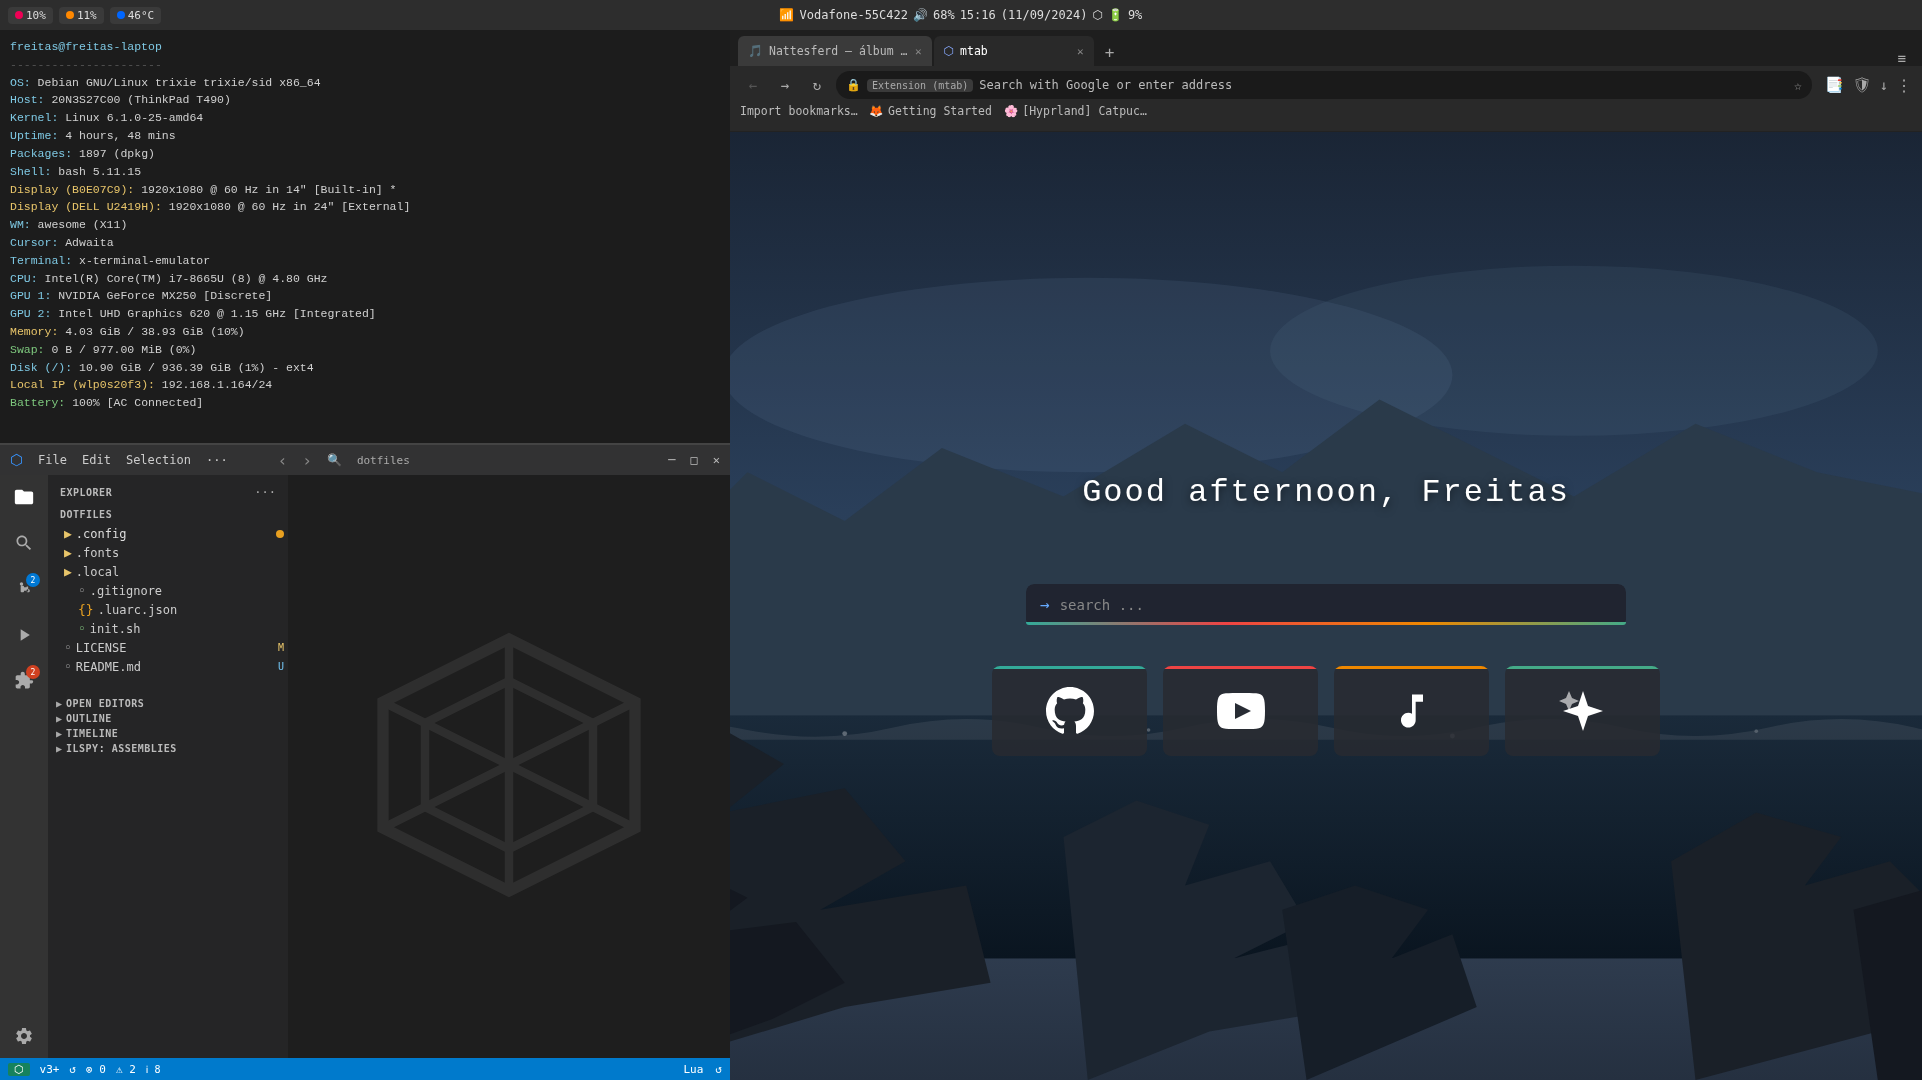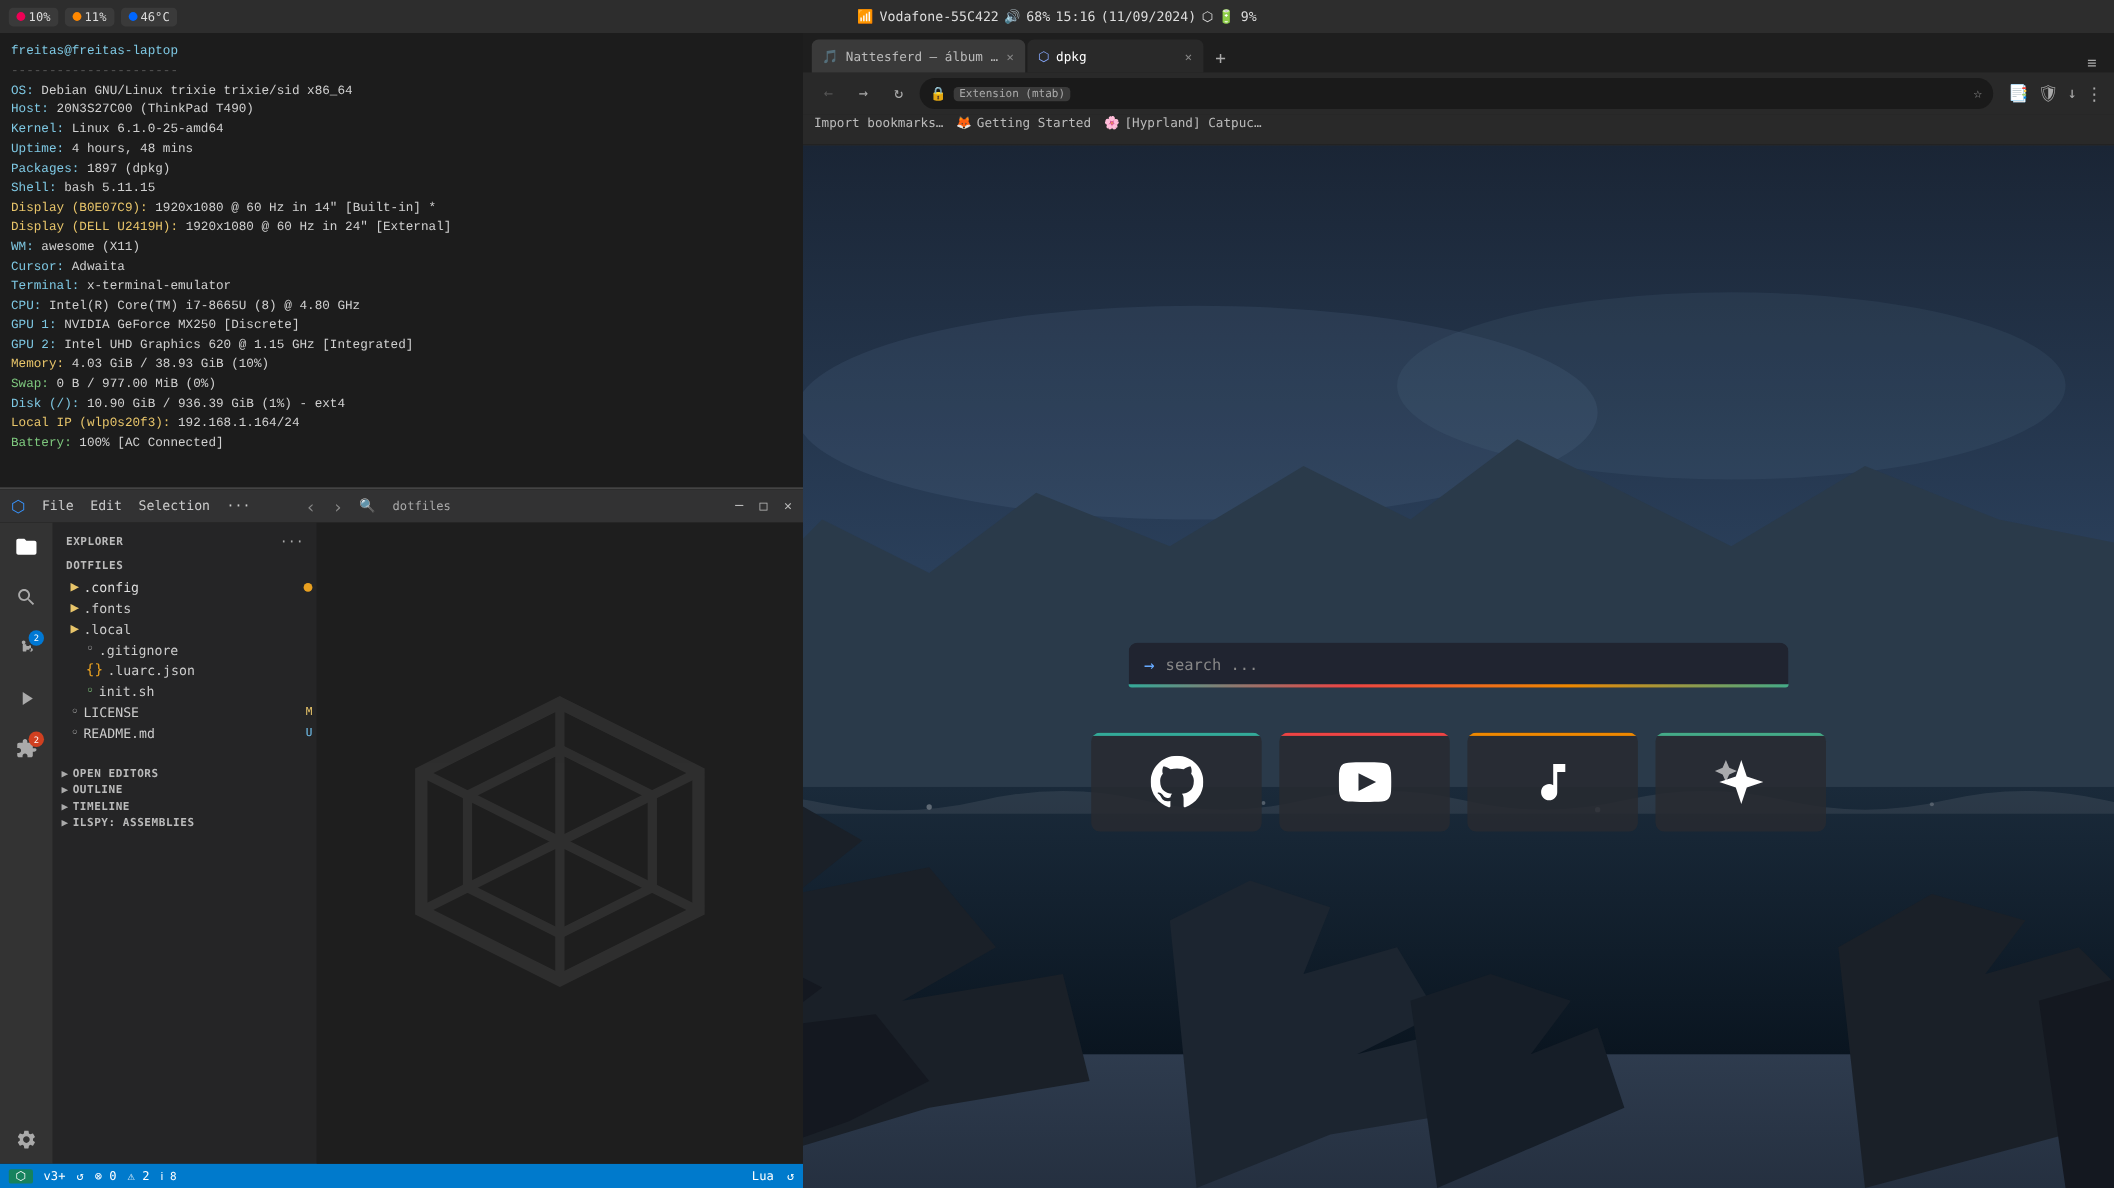--- a/index.html
+++ b/index.html
@@ -590,36 +590,37 @@
   <div id="browser-chrome">
 
     <div id="tab-bar">
       <div class="browser-tab">
         <span class="tab-favicon">🎵</span>
         <span style="overflow:hidden;white-space:nowrap;text-overflow:ellipsis;max-width:140px;">Nattesferd – álbum de K…</span>
         <span class="tab-close">✕</span>
       </div>
       <div class="browser-tab active">
         <span class="tab-favicon" style="color:#8af;">⬡</span>
-        <span>dpkg</span>
+        <span>mtab</span>
         <span class="tab-close">✕</span>
       </div>
       <div class="tab-add">+</div>
       <div style="margin-left:auto; display:flex; align-items:center; gap:10px; padding-right:8px;">
         <span style="color:#aaa; font-size:14px;">≡</span>
       </div>
     </div>
 
     <div id="nav-bar">
       <div class="nav-btn disabled">←</div>
       <div class="nav-btn">→</div>
       <div class="nav-btn">↻</div>
       <div id="address-bar">
         <span style="color:#aaa; font-size:12px;">🔒</span>
         <span class="ext-badge">Extension (mtab)</span>
+        <span class="addr-text">Search with Google or enter address</span>
         <span style="color:#aaa; font-size:13px; margin-left:auto;">☆</span>
       </div>
       <div class="nav-right-icons">
         <span style="font-size:15px;">📑</span>
         <span style="font-size:15px;">🛡</span>
         <span style="font-size:14px;">↓</span>
         <span style="font-size:16px;">⋮</span>
       </div>
     </div>
 
@@ -674,20 +675,21 @@
 
       <polygon points="400,780 380,580 440,550 500,570 480,620 550,600 580,650 520,680 600,660 620,720 500,740 400,780" fill="#1c2530"></polygon>
       <polygon points="580,780 560,640 620,620 680,640 650,680 700,660 720,720 650,750 580,780" fill="#161e28"></polygon>
 
       <circle cx="200" cy="495" r="2" fill="rgba(255,255,255,0.3)"></circle>
       <circle cx="450" cy="492" r="1.5" fill="rgba(255,255,255,0.25)"></circle>
       <circle cx="700" cy="497" r="2" fill="rgba(255,255,255,0.3)"></circle>
       <circle cx="950" cy="493" r="1.5" fill="rgba(255,255,255,0.2)"></circle>
     </svg>
 
+    <div id="greeting">Good afternoon, Freitas</div>
 
     <div id="search-box-container">
       <div id="search-box">
         <span id="search-arrow">→</span>
         <span id="search-input-text">search ...</span>
         <div id="search-bar-underline"></div>
       </div>
     </div>
 
     <div id="quick-links">

